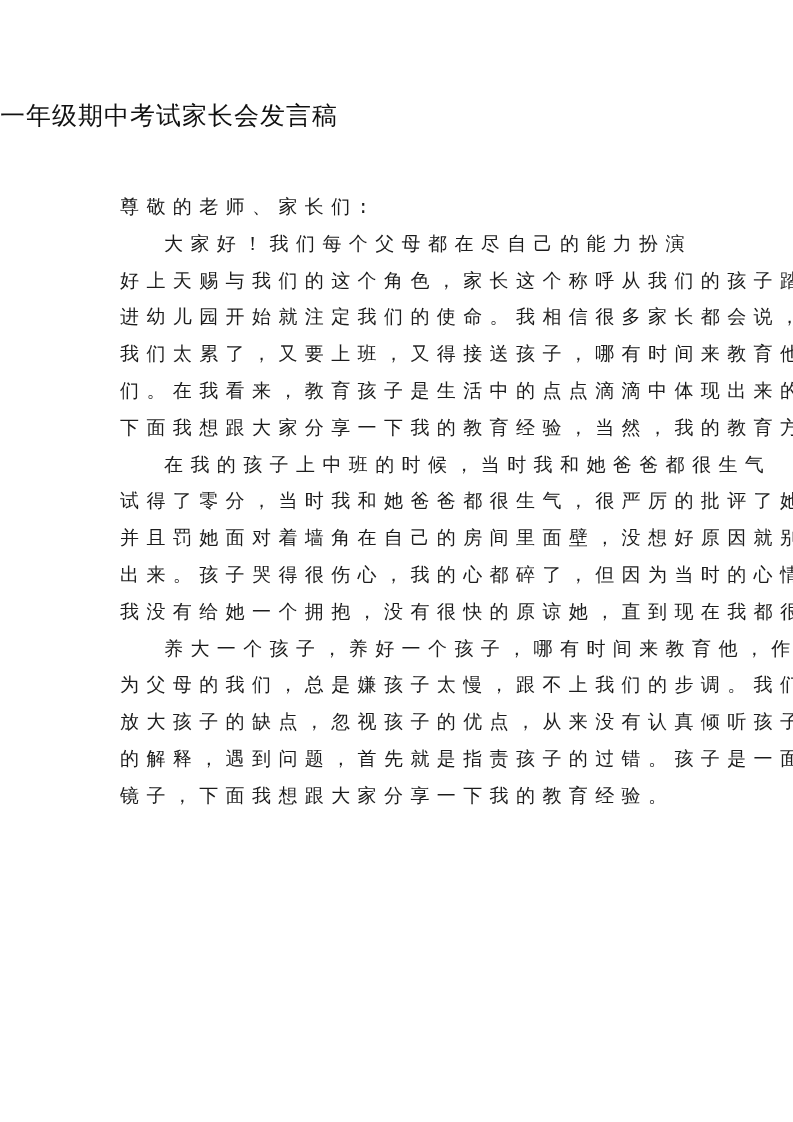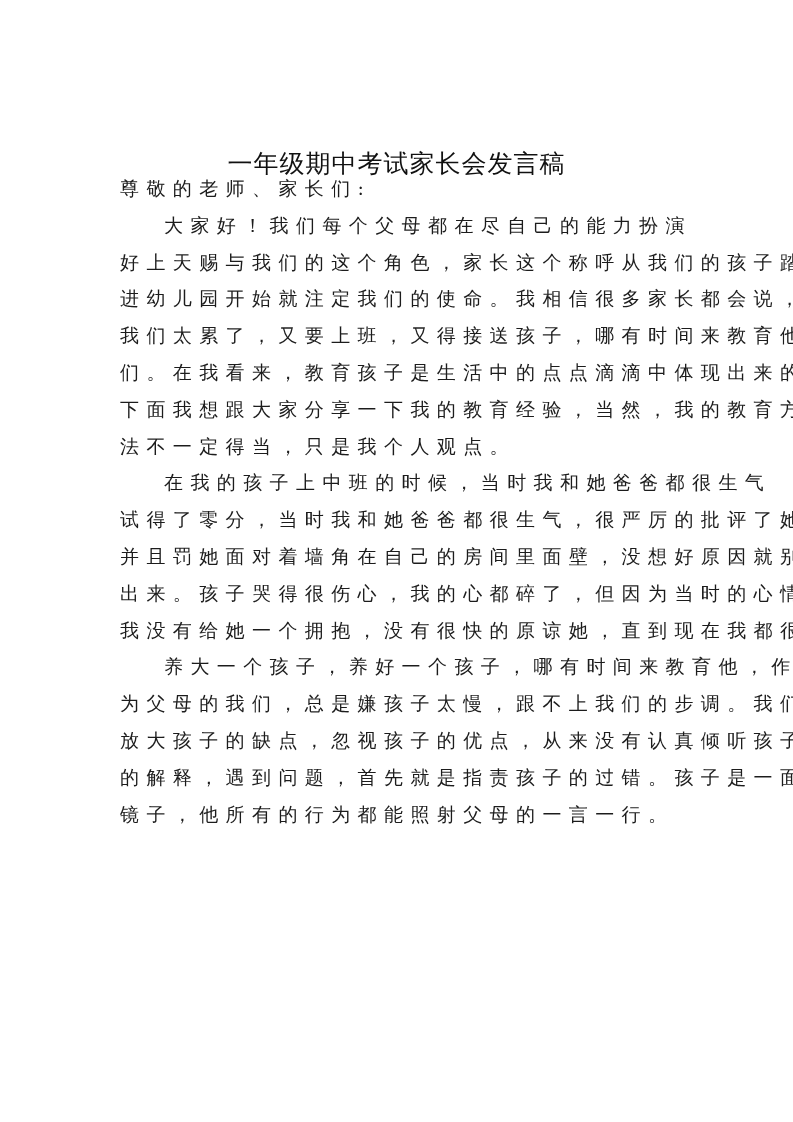--- a/index.html
+++ b/index.html
@@ -20,32 +20,32 @@
     left: 0; top: 0;
     width: 793px;
     height: 1122px;
     background: #ffffff;
   }
   .title {
     position: absolute;
     top: 99px;
     left: 0;
     width: 793px;
-    text-align: center;
+    text-align: left;
     font-size: 25px;
     line-height: 34px;
     letter-spacing: 1px;
     color: #111;
-    margin-top: 48px;
   }
   .body-text {
     position: absolute;
     left: 120px;
-    top: 170px;
+    top: 190px;
     width: 556px;
+    font-family: Liberation Mono, monospace;
   }
   .line {
     display: block;
     height: 36.8px;
     line-height: 36.8px;
     font-size: 19px;
     letter-spacing: 7.4px;
     white-space: nowrap;
     color: #1c1c1c;
   }
@@ -65,32 +65,31 @@
     <div>
       <span class="line indent">大家好！我们每个父母都在尽自己的能力扮演</span>
     </div>
 
     <div>
       <span class="line">好上天赐与我们的这个角色，家长这个称呼从我们的孩子踏</span>
       <span class="line">进幼儿园开始就注定我们的使命。我相信很多家长都会说，</span>
       <span class="line">我们太累了，又要上班，又得接送孩子，哪有时间来教育他</span>
       <span class="line">们。在我看来，教育孩子是生活中的点点滴滴中体现出来的。</span>
       <span class="line">下面我想跟大家分享一下我的教育经验，当然，我的教育方</span>
-      <span class="line">法不一定得当，只是我个人观点。</span>
     </div>
 
     <div>
       <span class="line indent">在我的孩子上中班的时候，当时我和她爸爸都很生气</span>
       <span class="line">试得了零分，当时我和她爸爸都很生气，很严厉的批评了她，</span>
       <span class="line">并且罚她面对着墙角在自己的房间里面壁，没想好原因就别</span>
       <span class="line">出来。孩子哭得很伤心，我的心都碎了，但因为当时的心情</span>
       <span class="line">我没有给她一个拥抱，没有很快的原谅她，直到现在我都很</span>
     </div>
 
     <div>
       <span class="line indent">养大一个孩子，养好一个孩子，哪有时间来教育他，作</span>
       <span class="line">为父母的我们，总是嫌孩子太慢，跟不上我们的步调。我们</span>
       <span class="line">放大孩子的缺点，忽视孩子的优点，从来没有认真倾听孩子</span>
       <span class="line">的解释，遇到问题，首先就是指责孩子的过错。孩子是一面</span>
-      <span class="line">镜子，他所有的行为都能照射父母的一言一行。</span>
+      <span class="line">镜子，下面我想跟大家分享一下我的教育经验。</span>
     </div>
   </div>
 </div>
 
 </body></html>

